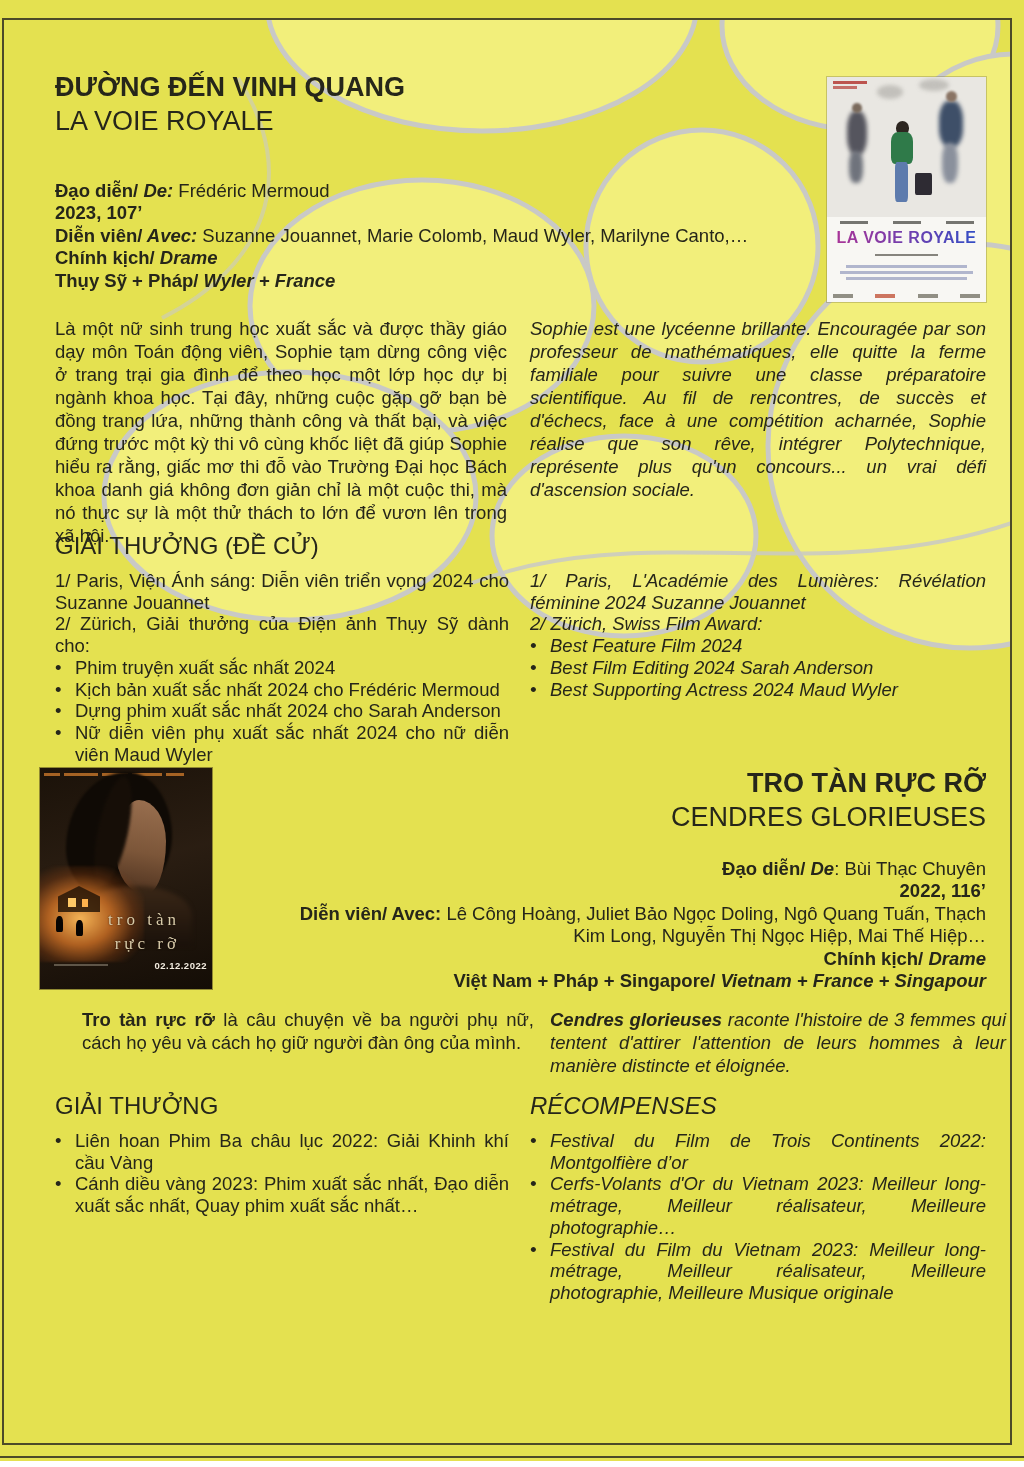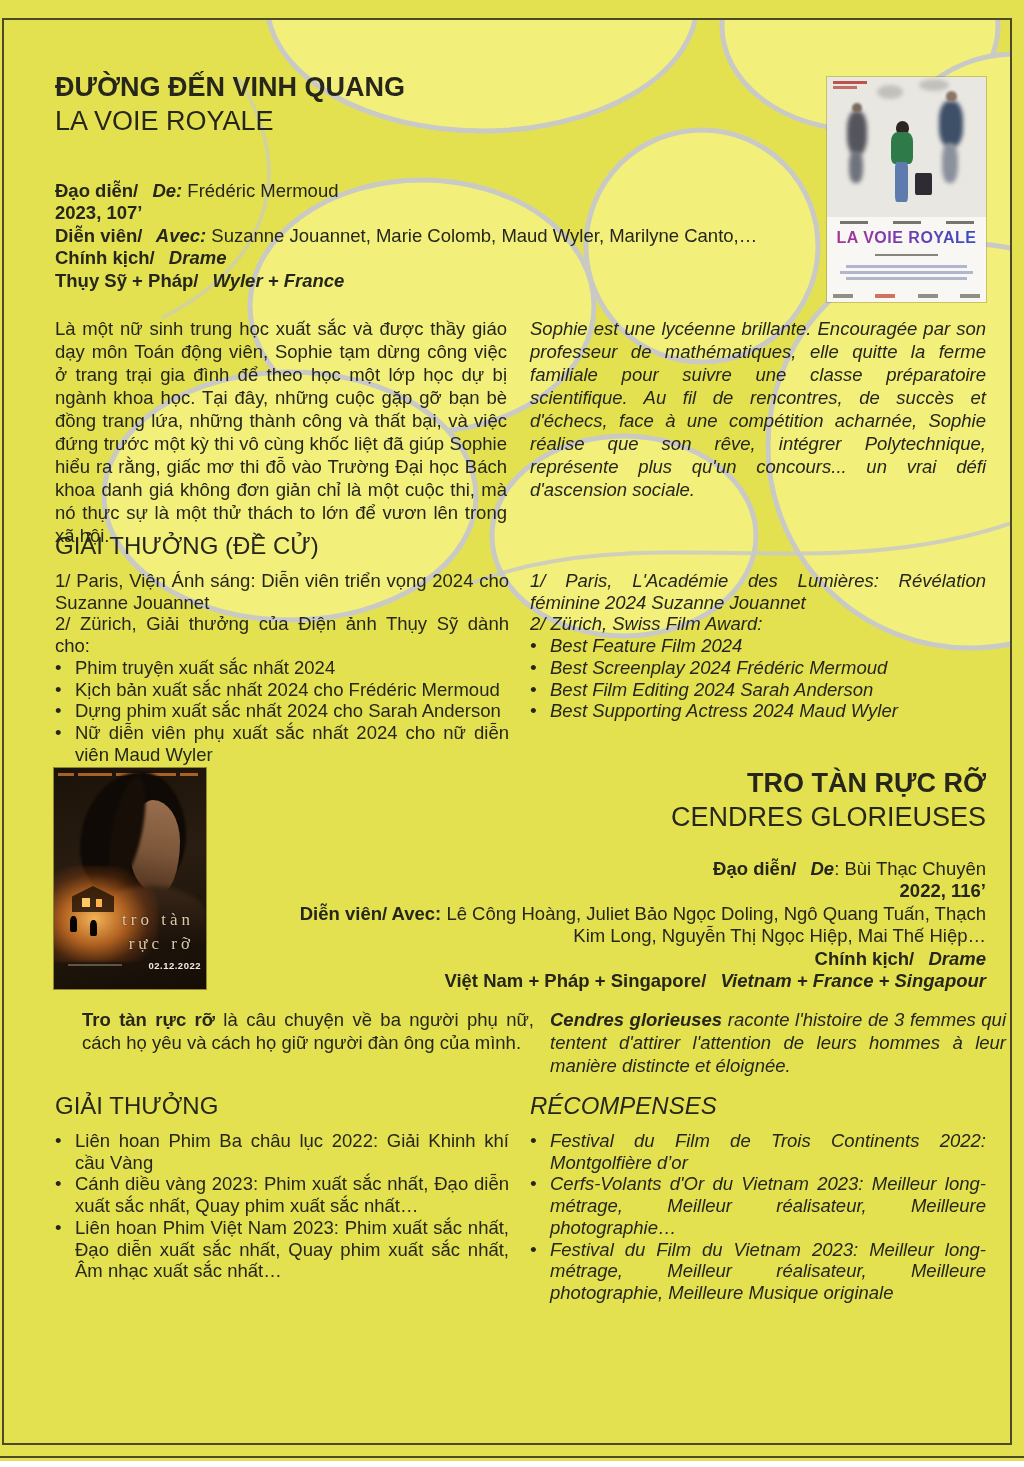--- a/index.html
+++ b/index.html
@@ -15,21 +15,21 @@
   #frame-border{left:2px; top:18px; width:1010px; height:1427px;
     border:2px solid #4c4a28; box-sizing:border-box; pointer-events:none; z-index:5;}
   #footer-line{left:0; top:1456px; width:1024px; height:2px; background:#4c4a28; z-index:5;}
   #footer-strip{left:0; top:1461px; width:1024px; height:6px; background:#ffffff; z-index:5;}
 
   
   .t-big-b{font-size:27px; font-weight:bold; line-height:34px;}
   .t-big{font-size:27px; line-height:34px;}
   .meta{font-size:18.5px; line-height:22.4px;}
   .meta .b{font-weight:bold;}
-  .meta .bi{font-weight:bold; font-style:italic;padding-left:9px;}
+  .meta .bi{font-weight:bold; font-style:italic;}
   .body-txt{font-size:18.5px; line-height:23px; text-align:justify;}
   .it{font-style:italic;}
   .lead-b{font-weight:bold;}
   .h-award{font-size:24px; font-weight:normal; line-height:24px;}
   .list{font-size:18.5px; line-height:21.7px;}
   .list .numline{text-align:justify;}
   .li{display:flex;}
   .li::before{content:"\2022"; flex:0 0 20px;}
   .li > span{flex:1 1 auto; }
   .just > span{text-align:justify;}
@@ -61,21 +61,21 @@
       font-size:16px; font-weight:bold; letter-spacing:.5px;
       background:linear-gradient(90deg,#b03394 0%, #6a3fb0 55%, #2b50c8 100%);
       -webkit-background-clip:text; background-clip:text; color:transparent;}
   .p1 .sub{position:absolute; top:177px; left:30%; width:40%; height:2px; background:#55524a; opacity:.7;}
   .p1 .cred{position:absolute; left:12%; width:76%; height:2.5px; background:#8a93b8; opacity:.65;}
   .p1 .botrow{position:absolute; bottom:4px; left:6px; width:147px; display:flex; justify-content:space-between;}
   .p1 .botrow i{width:20px; height:4px; background:#777468; opacity:.8;}
   .p1 .botrow i.red{background:#c2543a;}
 
   
-  .p2{left:54px; top:768px; width:152px; height:221px; overflow:hidden; z-index:2;
+  .p2{left:40px; top:768px; width:172px; height:221px; overflow:hidden; z-index:2;
       background:linear-gradient(165deg,#1b1209 0%, #33241566 45%, #140d06 100%), #241910;
       box-shadow:0 0 0 1px rgba(60,50,20,.5);}
   .p2 .topcred{position:absolute; top:5px; left:4px; width:144px; display:flex; gap:4px;}
   .p2 .topcred i{height:2.5px; background:#c8772a; opacity:.8;}
   .p2 .hair{position:absolute; left:26px; top:4px; width:106px; height:128px; background:#0f0a05;
       border-radius:58% 42% 55% 45% / 60% 50% 50% 40%; filter:blur(1px);}
   .p2 .face{position:absolute; left:76px; top:32px; width:50px; height:94px;
       background:linear-gradient(190deg,#9a7050 0%, #7c5639 55%, #4a2f1d 100%);
       border-radius:46% 54% 40% 60% / 56% 44% 56% 44%; filter:blur(.4px);}
   .p2 .strand{position:absolute; left:58px; top:8px; width:30px; height:110px; background:#160e07;
@@ -206,23 +206,20 @@
         <span>Nữ diễn viên phụ xuất sắc nhất 2024 cho nữ diễn viên Maud Wyler</span>
       </div>
   </div>
   <div class="abs z1 list it" id="listA-right">
     <div class="numline">1/ Paris, L'Académie des Lumières: Révélation féminine 2024 Suzanne Jouannet</div>
     <div class="numline">2/ Zürich, Swiss Film Award:</div>
     <div class="li">
         <span>Best Feature Film 2024</span>
       </div>
     <div class="li">
-        <span>Best Screenplay 2024 Frédéric Mermoud</span>
-      </div>
-    <div class="li">
         <span>Best Film Editing 2024 Sarah Anderson</span>
       </div>
     <div class="li">
         <span>Best Supporting Actress 2024 Maud Wyler</span>
       </div>
   </div>
 
   <div class="abs p2">
     <div class="topcred">
       <i style="width:16px;"></i>
@@ -269,23 +266,20 @@
   <div class="abs z1 h-award" id="headB-left">GIẢI THƯỞNG</div>
   <div class="abs z1 h-award it" id="headB-right">RÉCOMPENSES</div>
 
   <div class="abs z1 list" id="listB-left">
     <div class="li just">
         <span>Liên hoan Phim Ba châu lục 2022: Giải Khinh khí cầu Vàng</span>
       </div>
     <div class="li just">
         <span>Cánh diều vàng 2023: Phim xuất sắc nhất, Đạo diễn xuất sắc nhất, Quay phim xuất sắc nhất…</span>
       </div>
-    <div class="li just">
-        <span>Liên hoan Phim Việt Nam 2023: Phim xuất sắc nhất, Đạo diễn xuất sắc nhất, Quay phim xuất sắc nhất, Âm nhạc xuất sắc nhất…</span>
-      </div>
   </div>
   <div class="abs z1 list it" id="listB-right">
     <div class="li just">
         <span>Festival du Film de Trois Continents 2022: Montgolfière d’or</span>
       </div>
     <div class="li just">
         <span>Cerfs-Volants d'Or du Vietnam 2023: Meilleur long-métrage, Meilleur réalisateur, Meilleure photographie…</span>
       </div>
     <div class="li just">
         <span>Festival du Film du Vietnam 2023: Meilleur long-métrage, Meilleur réalisateur, Meilleure photographie, Meilleure Musique originale</span>

